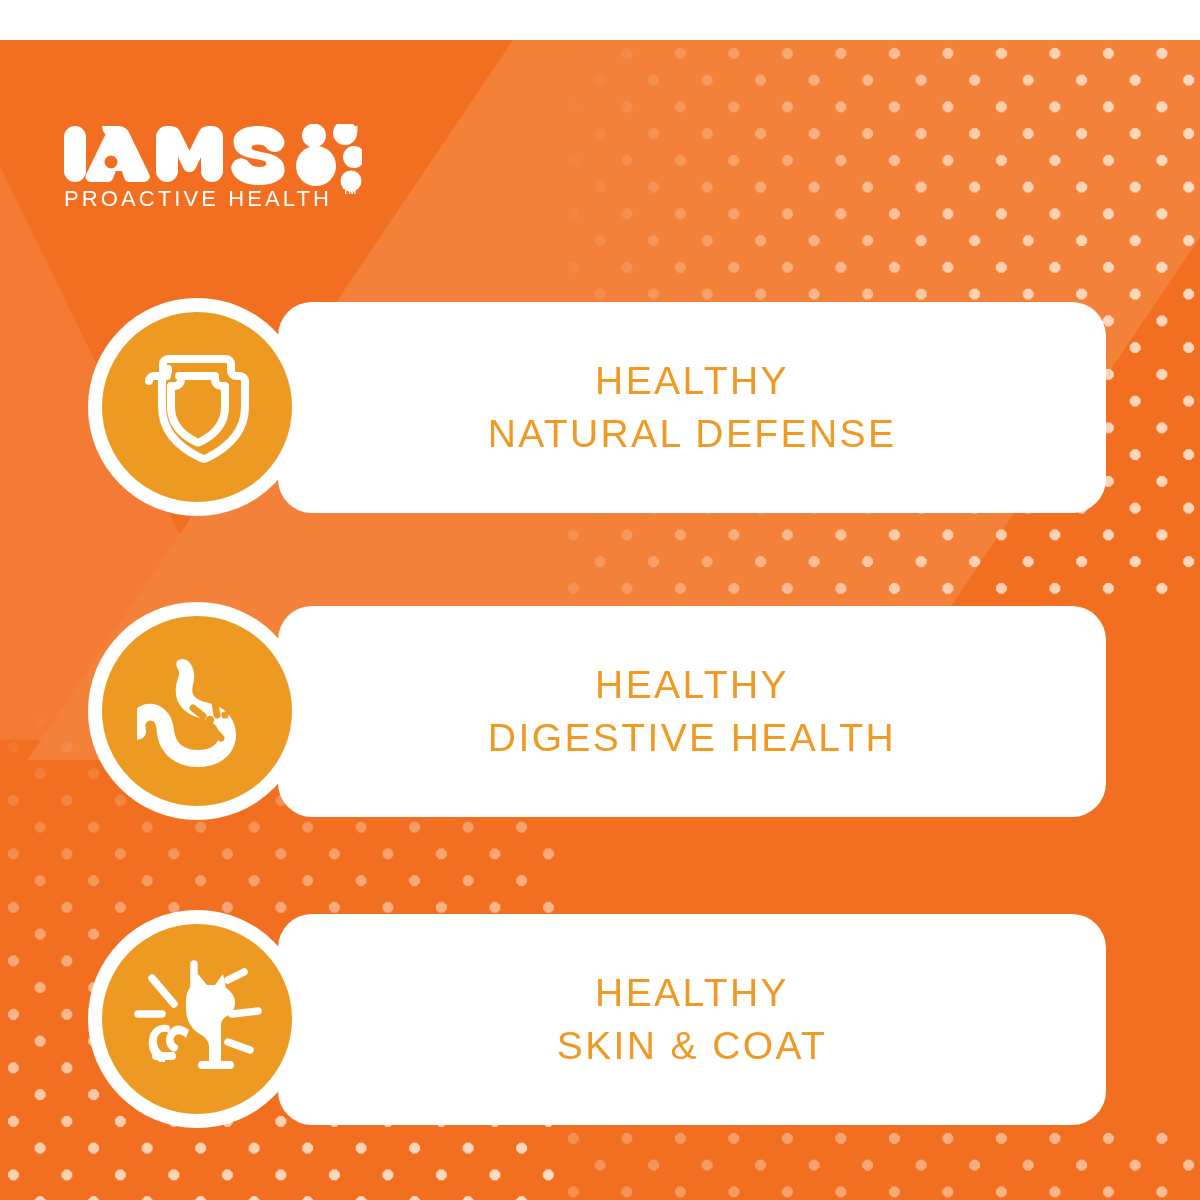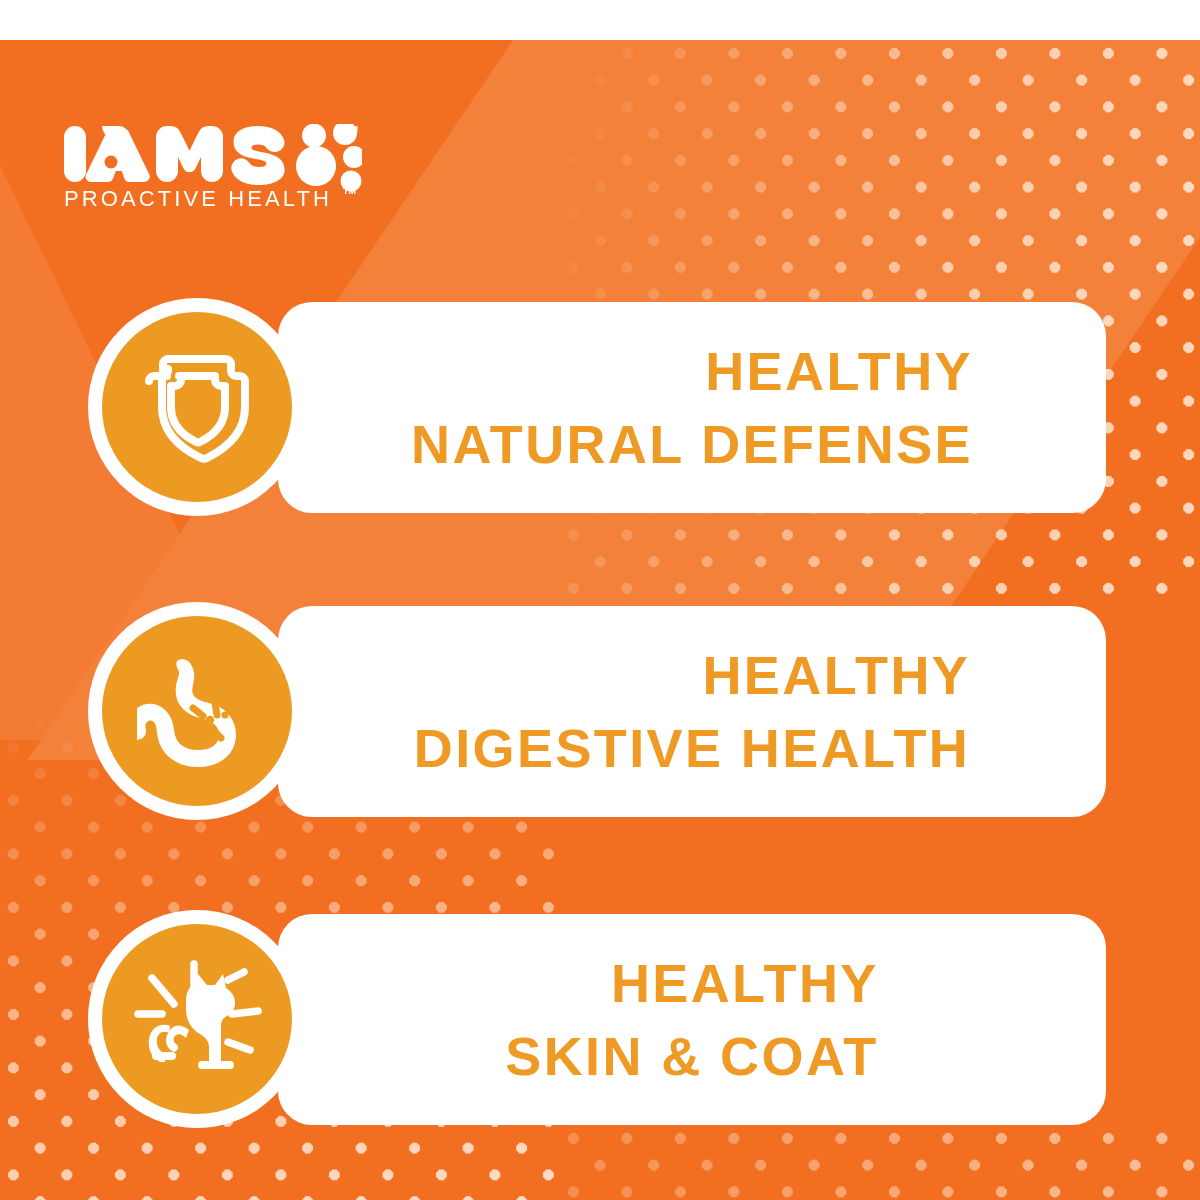--- a/index.html
+++ b/index.html
@@ -89,25 +89,25 @@
   .card {
     position:absolute;
     left:190px; top:4px;
     width:828px; height:211px;
     background:#FFFFFF;
     border-radius:34px;
     display:flex; align-items:center; justify-content:center;
   }
   .card-text {
     color:#EE9A24;
-    font-size:54px;
-    font-weight:bold;
+    font-size:39px;
+    font-weight:normal;
     letter-spacing:2.4px;
     line-height:1.34;
-    text-align:right;
+    text-align:center;
     white-space:pre-line;
     text-transform:uppercase;
   }
 
   .badge {
     position:absolute;
     left:0; top:0;
     width:218px; height:218px;
     border-radius:50%;
     background:#FFFFFF;

